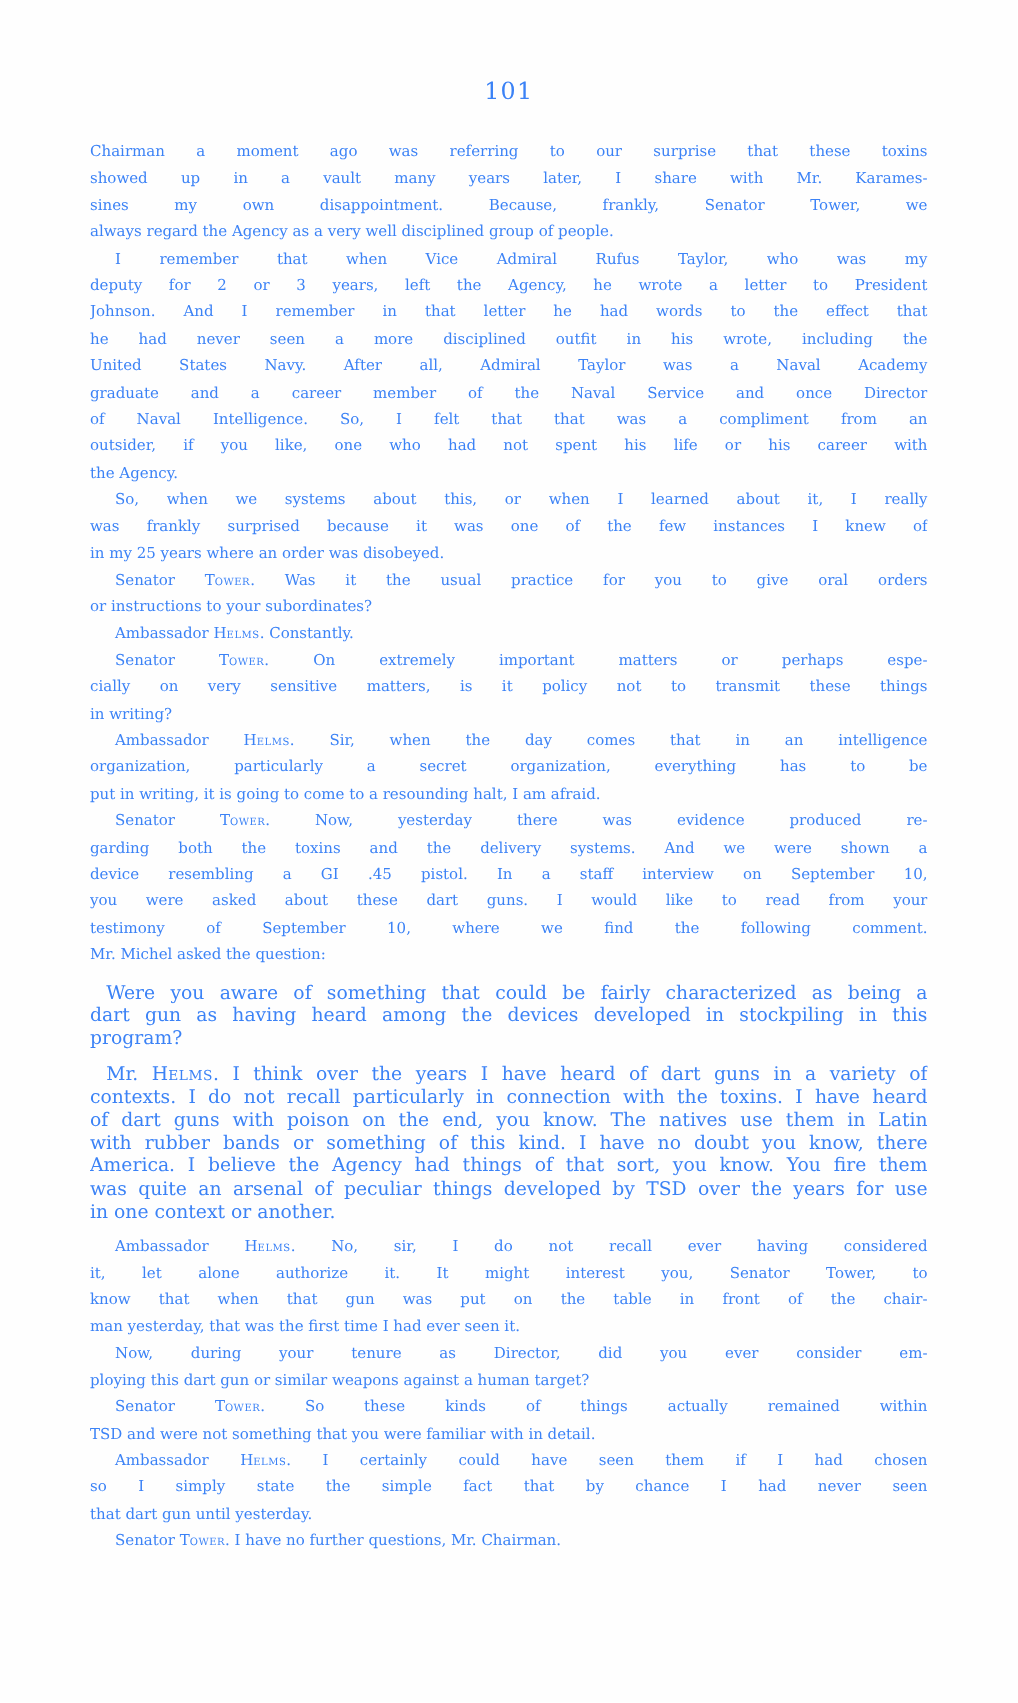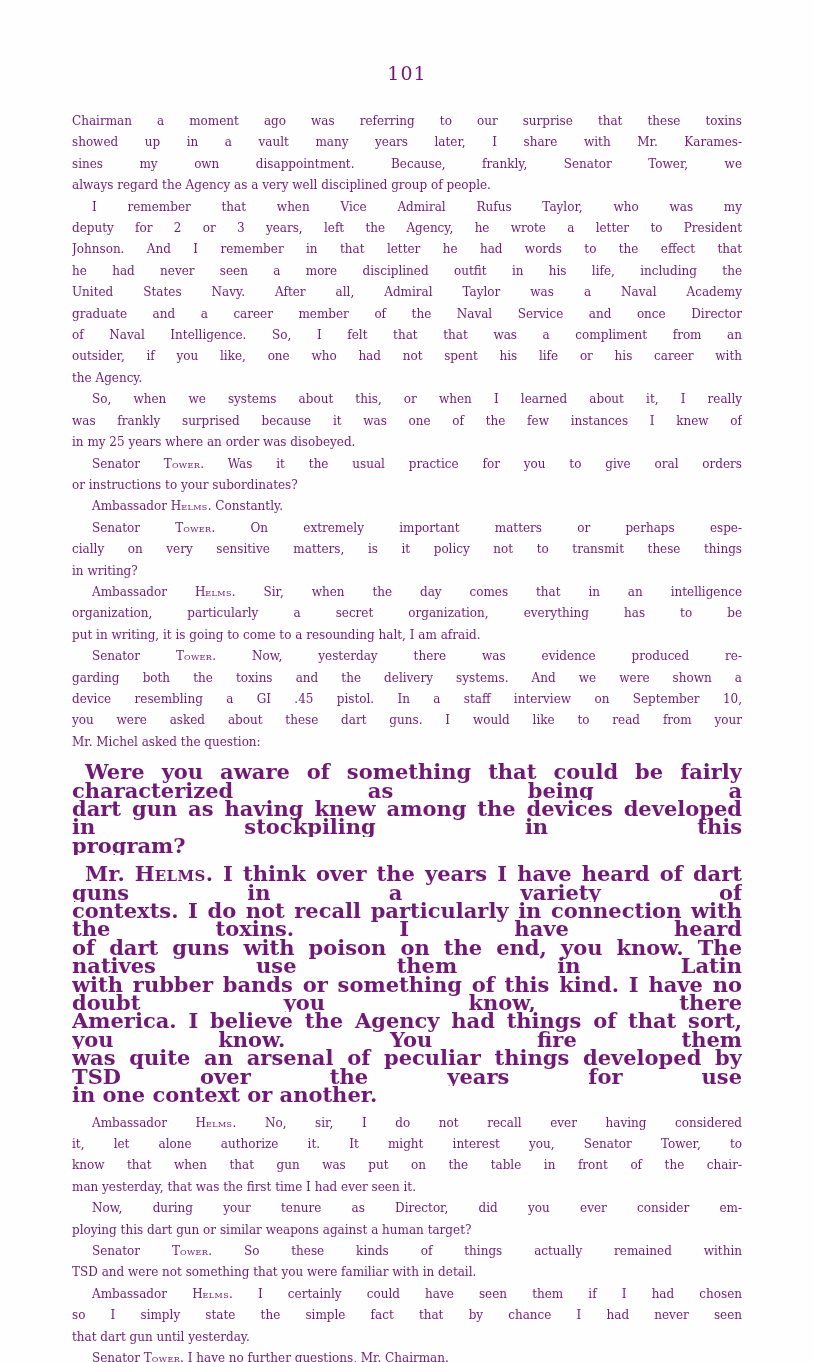--- a/index.html
+++ b/index.html
@@ -6,46 +6,46 @@
     margin: 0;
     padding: 0;
     background: #ffffff;
   }
   .page {
     position: relative;
     width: 814px;
     height: 1362px;
     background: #fefefe;
     font-family: "DejaVu Serif", "Liberation Serif", serif;
-    color: #701a75;
+    color: #3b82f6;
     overflow: hidden;
   }
   .page-number {
     padding-top: 62px;
     text-align: center;
     font-size: 19px;
     letter-spacing: 1px;
     font-weight: 500;
   }
   .page-body {
     margin-left: 72px;
     margin-top: 27px;
     width: 670px;
   }
   .para { margin: 0; }
   .para.normal {
     font-size: 12px;
     line-height: 21.4px;
   }
   .para.small {
-    font-size: 21px;
+    font-size: 15px;
     line-height: 18.4px;
     margin-top: 10px;
     margin-bottom: 8px;
-    font-weight: 700;
+    font-weight: 400;
   }
   .line {
     white-space: normal;
     overflow: hidden;
   }
   
   .line.just {
     text-align: justify;
     text-align-last: justify;
   }
@@ -65,21 +65,21 @@
       <div class="para normal">
         <div class="line just">Chairman a moment ago was referring to our surprise that these toxins</div>
         <div class="line just">showed up in a vault many years later, I share with Mr. Karames-</div>
         <div class="line just">sines my own disappointment. Because, frankly, Senator Tower, we</div>
         <div class="line">always regard the Agency as a very well disciplined group of people.</div>
       </div>
       <div class="para normal">
         <div class="line indent just">I remember that when Vice Admiral Rufus Taylor, who was my</div>
         <div class="line just">deputy for 2 or 3 years, left the Agency, he wrote a letter to President</div>
         <div class="line just">Johnson. And I remember in that letter he had words to the effect that</div>
-        <div class="line just">he had never seen a more disciplined outfit in his life, including the</div>
+        <div class="line just">he had never seen a more disciplined outfit in his wrote, including the</div>
         <div class="line just">United States Navy. After all, Admiral Taylor was a Naval Academy</div>
         <div class="line just">graduate and a career member of the Naval Service and once Director</div>
         <div class="line just">of Naval Intelligence. So, I felt that that was a compliment from an</div>
         <div class="line just">outsider, if you like, one who had not spent his life or his career with</div>
         <div class="line">the Agency.</div>
       </div>
       <div class="para normal">
         <div class="line indent just">So, when we systems about this, or when I learned about it, I really</div>
         <div class="line just">was frankly surprised because it was one of the few instances I knew of</div>
         <div class="line">in my 25 years where an order was disobeyed.</div>
@@ -99,25 +99,26 @@
       <div class="para normal">
         <div class="line indent just">Ambassador H<span class="sc">elms</span>. Sir, when the day comes that in an intelligence</div>
         <div class="line just">organization, particularly a secret organization, everything has to be</div>
         <div class="line">put in writing, it is going to come to a resounding halt, I am afraid.</div>
       </div>
       <div class="para normal">
         <div class="line indent just">Senator T<span class="sc">ower</span>. Now, yesterday there was evidence produced re-</div>
         <div class="line just">garding both the toxins and the delivery systems. And we were shown a</div>
         <div class="line just">device resembling a GI .45 pistol. In a staff interview on September 10,</div>
         <div class="line just">you were asked about these dart guns. I would like to read from your</div>
+        <div class="line just">testimony of September 10, where we find the following comment.</div>
         <div class="line">Mr. Michel asked the question:</div>
       </div>
       <div class="para small">
         <div class="line indent just">Were you aware of something that could be fairly characterized as being a</div>
-        <div class="line just">dart gun as having knew among the devices developed in stockpiling in this</div>
+        <div class="line just">dart gun as having heard among the devices developed in stockpiling in this</div>
         <div class="line">program?</div>
       </div>
       <div class="para small">
         <div class="line indent just">Mr. H<span class="sc">elms</span>. I think over the years I have heard of dart guns in a variety of</div>
         <div class="line just">contexts. I do not recall particularly in connection with the toxins. I have heard</div>
         <div class="line just">of dart guns with poison on the end, you know. The natives use them in Latin</div>
         <div class="line just">with rubber bands or something of this kind. I have no doubt you know, there</div>
         <div class="line just">America. I believe the Agency had things of that sort, you know. You fire them</div>
         <div class="line just">was quite an arsenal of peculiar things developed by TSD over the years for use</div>
         <div class="line">in one context or another.</div>

